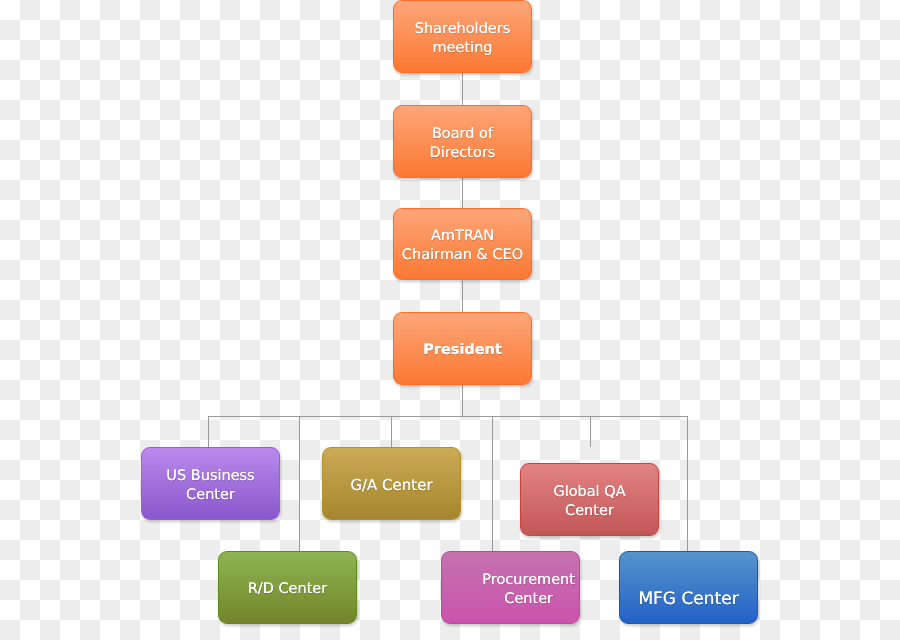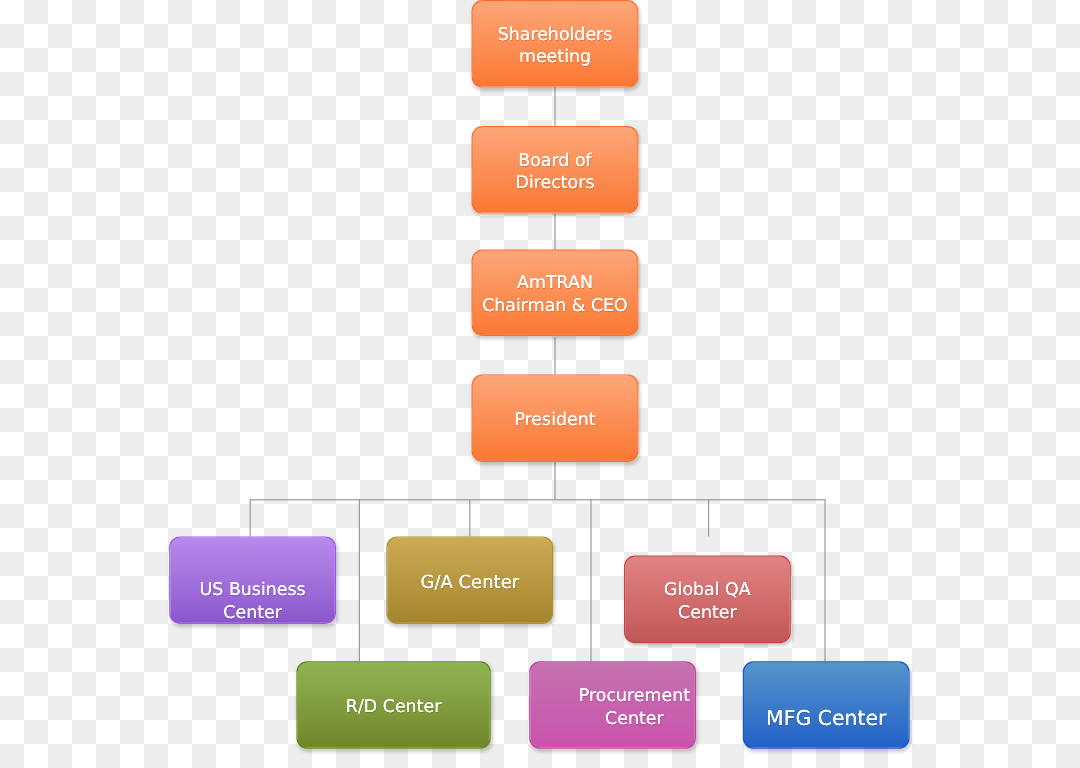--- a/index.html
+++ b/index.html
@@ -63,32 +63,32 @@
     <div class="node" style="left: 393px; top: 0px; width: 139px; height: 73px; background: linear-gradient(rgb(253, 166, 121) 0%, rgb(251, 120, 50) 100%); border-color: rgb(255, 107, 40);">
       <span class="lbl" style="font-size: 14.5px; font-weight: 400;">Shareholders<br>meeting</span>
     </div>
     <div class="node" style="left: 393px; top: 105px; width: 139px; height: 73px; background: linear-gradient(rgb(253, 166, 121) 0%, rgb(251, 120, 50) 100%); border-color: rgb(255, 107, 40); justify-content: center;">
       <span class="lbl" style="font-size: 14.5px; font-weight: 400;">Board of<br>Directors</span>
     </div>
     <div class="node" style="left: 393px; top: 208px; width: 139px; height: 72px; background: linear-gradient(rgb(253, 166, 121) 0%, rgb(251, 120, 50) 100%); border-color: rgb(255, 107, 40); text-align: center;">
       <span class="lbl" style="font-size: 14.5px; font-weight: 400;">AmTRAN<br>Chairman &amp; CEO</span>
     </div>
     <div class="node" style="left: 393px; top: 312px; width: 139px; height: 73px; background: linear-gradient(rgb(253, 166, 121) 0%, rgb(251, 120, 50) 100%); border-color: rgb(255, 107, 40);">
-      <span class="lbl" style="font-size: 14.5px; font-weight: 400;">President</span>
+      <span class="lbl" style="font-size: 14.5px; font-weight: 700;">President</span>
     </div>
-    <div class="node" style="left: 141px; top: 447px; width: 139px; height: 73px; background: linear-gradient(rgb(185, 138, 236) 0%, rgb(138, 87, 204) 100%); border-color: rgb(160, 86, 236); align-items: flex-end;">
+    <div class="node" style="left: 141px; top: 447px; width: 139px; height: 73px; background: linear-gradient(rgb(185, 138, 236) 0%, rgb(138, 87, 204) 100%); border-color: rgb(160, 86, 236);">
       <span class="lbl" style="font-size: 14.5px; font-weight: 400;">US Business<br>Center</span>
     </div>
     <div class="node" style="left: 322px; top: 447px; width: 139px; height: 73px; background: linear-gradient(rgb(204, 170, 86) 0%, rgb(165, 134, 45) 100%); border-color: rgb(176, 144, 42);">
       <span class="lbl" style="font-size: 15px; font-weight: 400;">G/A Center</span>
     </div>
     <div class="node" style="left: 520px; top: 463px; width: 139px; height: 73px; background: linear-gradient(rgb(226, 131, 131) 0%, rgb(194, 87, 87) 100%); border-color: rgb(200, 66, 66);">
       <span class="lbl" style="font-size: 14.5px; font-weight: 400;">Global QA<br>Center</span>
     </div>
-    <div class="node" style="left: 247px; top: 551px; width: 162px; height: 73px; background: linear-gradient(rgb(143, 180, 83) 0%, rgb(114, 133, 43) 100%); border-color: rgb(91, 140, 22);">
+    <div class="node" style="left: 218px; top: 551px; width: 139px; height: 73px; background: linear-gradient(rgb(143, 180, 83) 0%, rgb(114, 133, 43) 100%); border-color: rgb(91, 140, 22);">
       <span class="lbl" style="font-size: 14.5px; font-weight: 400;">R/D Center</span>
     </div>
     <div class="node" style="left: 441px; top: 551px; width: 139px; height: 73px; background: linear-gradient(rgb(197, 114, 176) 0%, rgb(202, 83, 172) 100%); border-color: rgb(194, 69, 165); justify-content: flex-end;">
       <span class="lbl" style="font-size: 14.5px; font-weight: 400;">Procurement<br>Center</span>
     </div>
     <div class="node" style="left: 619px; top: 551px; width: 139px; height: 73px; background: linear-gradient(rgb(86, 148, 202) 0%, rgb(35, 97, 200) 100%); border-color: rgb(21, 87, 208);">
       <span class="lbl" style="font-size: 17px; font-weight: 400; margin-top: 20px;">MFG Center</span>
     </div>
   </div>
 

